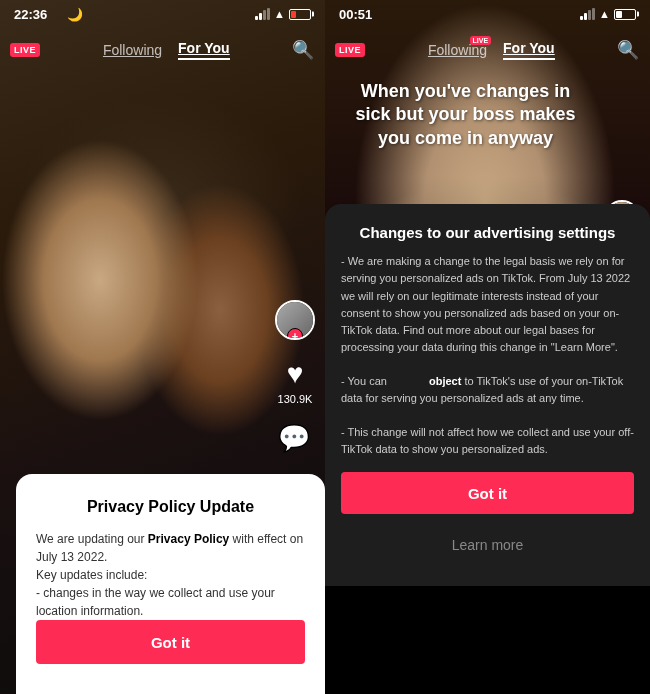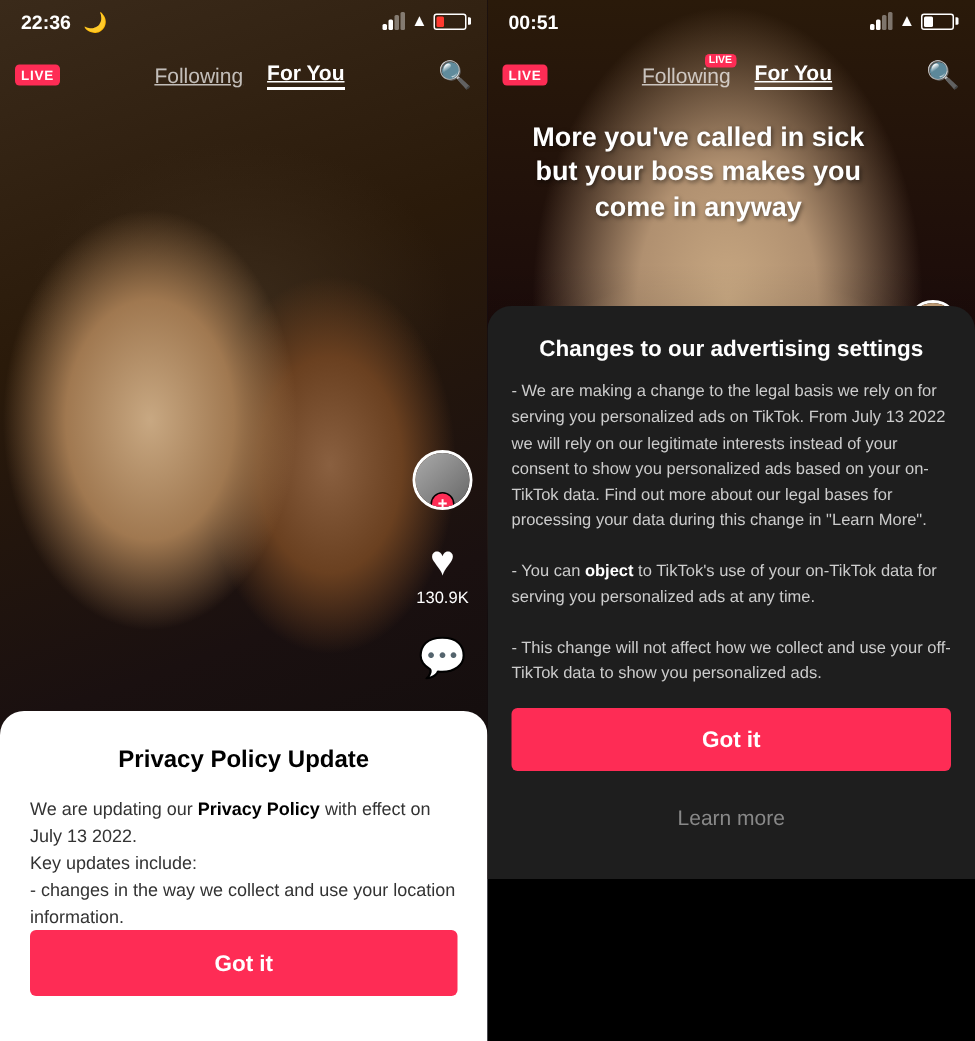--- a/index.html
+++ b/index.html
@@ -50,21 +50,21 @@
       padding: 0 14px;
       z-index: 10;
     }
 
     .status-time {
       color: #fff;
       font-size: 13px;
       font-weight: 600;
       display: flex;
       align-items: center;
-      gap: 8px;
+      gap: 20px;
     }
 
     .status-icons-left {
       display: flex;
       align-items: center;
       gap: 4px;
     }
 
     .signal-bars {
       display: flex;
@@ -225,21 +225,21 @@
 
     .comment-icon {
       font-size: 26px;
       color: #fff;
     }
 
     
     .modal-left {
       position: absolute;
       bottom: 0;
-      left: 0;
+      left: 16px;
       right: 0;
       background: #fff;
       border-radius: 16px 16px 0 0;
       padding: 24px 20px 30px;
       z-index: 20;
     }
 
     .modal-title {
       font-size: 16px;
       font-weight: 700;
@@ -447,20 +447,21 @@
     .ads-body {
       font-size: 11px;
       color: #ccc;
       line-height: 1.55;
       margin-bottom: 14px;
     }
 
     .ads-body .obj-link {
       font-weight: 700;
       color: #fff;
+      margin-left: 39px;
     }
 
     .got-it-btn-right {
       width: 100%;
       height: 42px;
       background: #fe2c55;
       border: none;
       border-radius: 4px;
       color: #fff;
       font-size: 15px;
@@ -585,21 +586,21 @@
     <div class="nav-tabs-right">
       <span class="nav-tab following-live">
         <span>Following</span>
         <span class="live-dot">LIVE</span>
       </span>
       <span class="nav-tab active">For You</span>
     </div>
     <span class="search-icon-white">🔍</span>
   </div>
 
-  <div class="caption-text">More you've called in sick but your boss makes you come in anyway</div>
+  <div class="caption-text">When you've changes in sick but your boss makes you come in anyway</div>
 
   <div class="avatar-small-right">
     <div style="width:100%;height:100%;background:linear-gradient(135deg,#c8a882,#a07850);"></div>
   </div>
 
   <div class="modal-right">
     <div class="ads-title">Changes to our advertising settings</div>
     <div class="ads-body">
       <p>- We are making a change to the legal basis we rely on for serving you personalized ads on TikTok. From July 13 2022 we will rely on our legitimate interests instead of your consent to show you personalized ads based on your on-TikTok data. Find out more about our legal bases for processing your data during this change in "Learn More".</p>
       <br>

